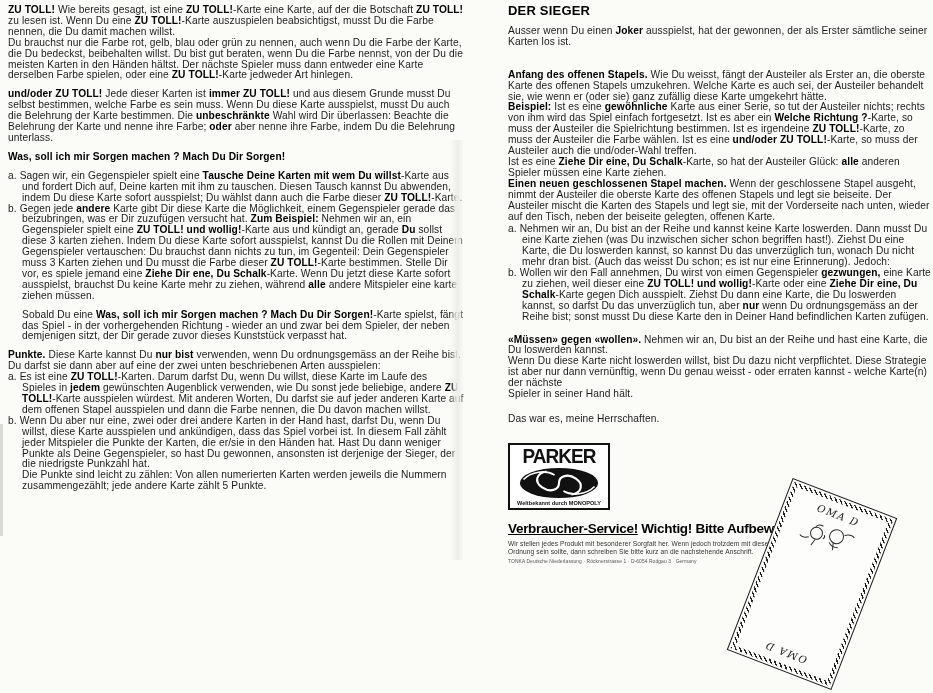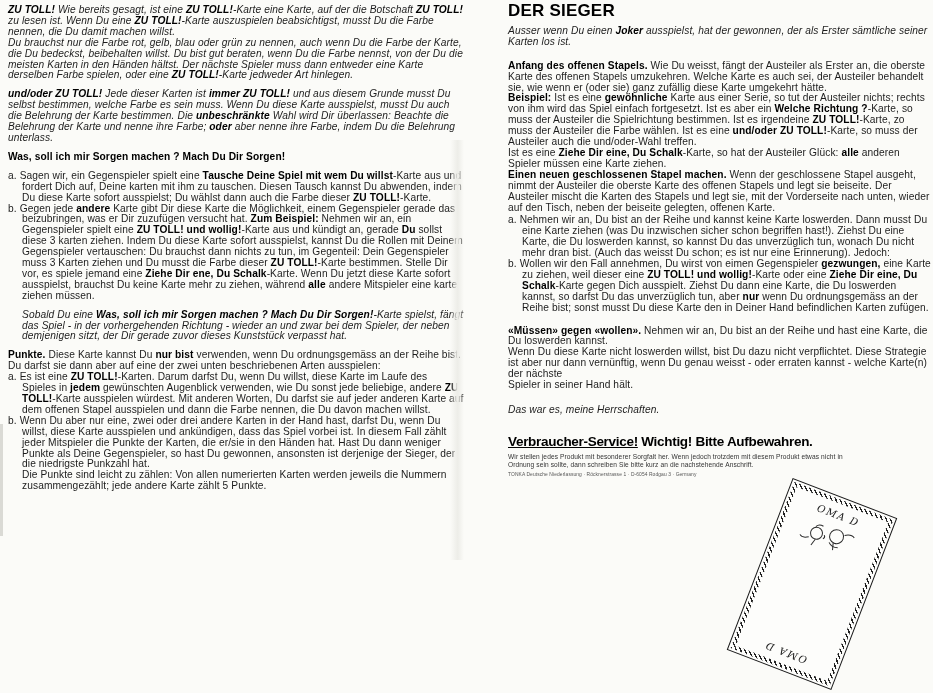--- a/index.html
+++ b/index.html
@@ -7,28 +7,28 @@
     width:933px;height:693px;overflow:hidden;position:relative;
     background:#fbfbf8;
     font-family:"Liberation Sans","DejaVu Sans",sans-serif;
     color:#1c1c1c;
     -webkit-font-smoothing:antialiased;
   }
   .col{position:absolute;font-size:10.2px;line-height:10.9px;letter-spacing:0.1px;}
   .col b{color:#000;}
   #col-left{left:8px;top:5px;width:456px;}
   #col-right{left:508px;top:6px;width:424px;}
-  .p{margin:0 0 8px 0;font-style:italic;}
+  .p{margin:0 0 8px 0;}
   .tight{margin:0 0 2px 0;}
   .flush{margin:0;}
   .h{font-weight:bold;color:#000;margin:0 0 8px 0;}
-  .h-caps{font-weight:bold;color:#000;font-size:17px;margin:0 16px 9px 0;letter-spacing:0.2px;}
+  .h-caps{font-weight:bold;color:#000;font-size:13px;margin:0 16px 9px 0;letter-spacing:0.2px;}
   .li{padding-left:14px;text-indent:-14px;margin:0;}
   .indent{padding-left:14px;}
-  .closing{font-style:italic;margin:14px 0 18px 0;}
+  .closing{margin:14px 0 18px 0;}
   
   .logo-box{
     width:92px;border:2.5px solid #111;background:#fff;
     padding:3px 3px 2px 3px;text-align:center;margin:0 0 11px 0;
   }
   .logo-name{
     font-weight:bold;font-size:19px;line-height:18px;color:#111;
     letter-spacing:-1px;transform:scaleY(1.05);
   }
   .logo-swirl{display:block;margin:1px auto 1px auto;}
@@ -68,38 +68,49 @@
     background:linear-gradient(90deg,transparent,#ededE8 55%,transparent);}
   #edge-mark{left:0;top:424px;width:3px;height:112px;background:#dadad5;}
 </style>
 </head>
 <body>
 
 <div class="col" id="col-left">
   <p class="p"><b>ZU TOLL!</b> Wie bereits gesagt, ist eine <b>ZU TOLL!</b>-Karte eine Karte, auf der die Botschaft <b>ZU TOLL!</b> zu lesen ist. Wenn Du eine <b>ZU TOLL!</b>-Karte auszuspielen beabsichtigst, musst Du die Farbe nennen, die Du damit machen willst.<br>Du brauchst nur die Farbe rot, gelb, blau oder grün zu nennen, auch wenn Du die Farbe der Karte, die Du bedeckst, beibehalten willst. Du bist gut beraten, wenn Du die Farbe nennst, von der Du die meisten Karten in den Händen hältst. Der nächste Spieler muss dann entweder eine Karte derselben Farbe spielen, oder eine <b>ZU TOLL!</b>-Karte jedweder Art hinlegen.</p>
   <p class="p"><b>und/oder ZU TOLL!</b> Jede dieser Karten ist <b>immer ZU TOLL!</b> und aus diesem Grunde musst Du selbst bestimmen, welche Farbe es sein muss. Wenn Du diese Karte ausspielst, musst Du auch die Belehrung der Karte bestimmen. Die <b>unbeschränkte</b> Wahl wird Dir überlassen: Beachte die Belehrung der Karte und nenne ihre Farbe; <b>oder</b> aber nenne ihre Farbe, indem Du die Belehrung unterlass.</p>
   <div class="h flush">Was, soll ich mir Sorgen machen ? Mach Du Dir Sorgen!</div>
-  <div class="li">a. Sagen wir, ein Gegenspieler spielt eine <b>Tausche Deine Spiel mit wem Du willst</b>-Karte aus und fordert Dich auf, Deine karten mit ihm zu tauschen. Diesen Tausch kannst Du abwenden, indem Du diese Karte sofort ausspielst; Du wählst dann auch die Farbe dieser <b>ZU TOLL!</b>-Karte.</div>
+  <div class="li">a. Sagen wir, ein Gegenspieler spielt eine <b>Tausche Deine Karten mit wem Du willst</b>-Karte aus und fordert Dich auf, Deine karten mit ihm zu tauschen. Diesen Tausch kannst Du abwenden, indem Du diese Karte sofort ausspielst; Du wählst dann auch die Farbe dieser <b>ZU TOLL!</b>-Karte.</div>
   <div class="li">b. Gegen jede <b>andere</b> Karte gibt Dir diese Karte die Möglichkeit, einem Gegenspieler gerade das beizubringen, was er Dir zuzufügen versucht hat. <b>Zum Beispiel:</b> Nehmen wir an, ein Gegenspieler spielt eine <b>ZU TOLL! und wollig!</b>-Karte aus und kündigt an, gerade <b>Du</b> sollst diese 3 karten ziehen. Indem Du diese Karte sofort ausspielst, kannst Du die Rollen mit Deinem Gegenspieler vertauschen: Du brauchst dann nichts zu tun, im Gegenteil: Dein Gegenspieler muss 3 Karten ziehen und Du musst die Farbe dieser <b>ZU TOLL!</b>-Karte bestimmen. Stelle Dir vor, es spiele jemand eine <b>Ziehe Dir ene, Du Schalk</b>-Karte. Wenn Du jetzt diese Karte sofort ausspielst, brauchst Du keine Karte mehr zu ziehen, während <b>alle</b> andere Mitspieler eine karte ziehen müssen.</div>
   <p class="p indent" style="margin-top:8px;">Sobald Du eine <b>Was, soll ich mir Sorgen machen ? Mach Du Dir Sorgen!</b>-Karte spielst, fängt das Spiel - in der vorhergehenden Richtung - wieder an und zwar bei dem Spieler, der neben demjenigen sitzt, der Dir gerade zuvor dieses Kunststück verpasst hat.</p>
   <div class="flush"><b>Punkte.</b> Diese Karte kannst Du <b>nur bist</b> verwenden, wenn Du ordnungsgemäss an der Reihe bist. Du darfst sie dann aber auf eine der zwei unten beschriebenen Arten ausspielen:</div>
   <div class="li">a. Es ist eine <b>ZU TOLL!</b>-Karten. Darum darfst Du, wenn Du willst, diese Karte im Laufe des Spieles in <b>jedem</b> gewünschten Augenblick verwenden, wie Du sonst jede beliebige, andere <b>ZU TOLL!</b>-Karte ausspielen würdest. Mit anderen Worten, Du darfst sie auf jeder anderen Karte auf dem offenen Stapel ausspielen und dann die Farbe nennen, die Du davon machen willst.</div>
   <div class="li">b. Wenn Du aber nur eine, zwei oder drei andere Karten in der Hand hast, darfst Du, wenn Du willst, diese Karte ausspielen und ankündigen, dass das Spiel vorbei ist. In diesem Fall zählt jeder Mitspieler die Punkte der Karten, die er/sie in den Händen hat. Hast Du dann weniger Punkte als Deine Gegenspieler, so hast Du gewonnen, ansonsten ist derjenige der Sieger, der die niedrigste Punkzahl hat.<br>Die Punkte sind leicht zu zählen: Von allen numerierten Karten werden jeweils die Nummern zusammengezählt; jede andere Karte zählt 5 Punkte.</div>
 </div>
 
 <div class="col" id="col-right">
   <div class="h-caps">DER SIEGER</div>
-  <p class="p" style="margin-bottom:13px;">Ausser wenn Du einen <b>Joker</b> ausspielst, hat der gewonnen, der als Erster sämtliche seiner Karten los ist.</p>
+  <p class="p" style="margin-bottom:22px;">Ausser wenn Du einen <b>Joker</b> ausspielst, hat der gewonnen, der als Erster sämtliche seiner Karten los ist.</p>
   <div class="tight"><b>Anfang des offenen Stapels.</b> Wie Du weisst, fängt der Austeiler als Erster an, die oberste Karte des offenen Stapels umzukehren. Welche Karte es auch sei, der Austeiler behandelt sie, wie wenn er (oder sie) ganz zufällig diese Karte umgekehrt hätte.<br><b>Beispiel:</b> Ist es eine <b>gewöhnliche</b> Karte aus einer Serie, so tut der Austeiler nichts; rechts von ihm wird das Spiel einfach fortgesetzt. Ist es aber ein <b>Welche Richtung ?</b>-Karte, so muss der Austeiler die Spielrichtung bestimmen. Ist es irgendeine <b>ZU TOLL!</b>-Karte, zo muss der Austeiler die Farbe wählen. Ist es eine <b>und/oder ZU TOLL!</b>-Karte, so muss der Austeiler auch die und/oder-Wahl treffen.<br>Ist es eine <b>Ziehe Dir eine, Du Schalk</b>-Karte, so hat der Austeiler Glück: <b>alle</b> anderen Spieler müssen eine Karte ziehen.<br><b>Einen neuen geschlossenen Stapel machen.</b> Wenn der geschlossene Stapel ausgeht, nimmt der Austeiler die oberste Karte des offenen Stapels und legt sie beiseite. Der Austeiler mischt die Karten des Stapels und legt sie, mit der Vorderseite nach unten, wieder auf den Tisch, neben der beiseite gelegten, offenen Karte.</div>
   <div class="li">a. Nehmen wir an, Du bist an der Reihe und kannst keine Karte loswerden. Dann musst Du eine Karte ziehen (was Du inzwischen sicher schon begriffen hast!). Ziehst Du eine Karte, die Du loswerden kannst, so kannst Du das unverzüglich tun, wonach Du nicht mehr dran bist. (Auch das weisst Du schon; es ist nur eine Erinnerung). Jedoch:</div>
   <div class="li">b. Wollen wir den Fall annehmen, Du wirst von eimen Gegenspieler <b>gezwungen,</b> eine Karte zu ziehen, weil dieser eine <b>ZU TOLL! und wollig!</b>-Karte oder eine <b>Ziehe Dir eine, Du Schalk</b>-Karte gegen Dich ausspielt. Ziehst Du dann eine Karte, die Du loswerden kannst, so darfst Du das unverzüglich tun, aber <b>nur</b> wenn Du ordnungsgemäss an der Reihe bist; sonst musst Du diese Karte den in Deiner Hand befindlichen Karten zufügen.</div>
   <div class="tight" style="margin-top:12px;"><b>«Müssen» gegen «wollen».</b> Nehmen wir an, Du bist an der Reihe und hast eine Karte, die Du loswerden kannst.<br>Wenn Du diese Karte nicht loswerden willst, bist Du dazu nicht verpflichtet. Diese Strategie ist aber nur dann vernünftig, wenn Du genau weisst - oder erraten kannst - welche Karte(n) der nächste<br>Spieler in seiner Hand hält.</div>
 
   <p class="closing">Das war es, meine Herrschaften.</p>
 
+  <div class="logo-box">
+    <div class="logo-name">PARKER</div>
+    <svg class="logo-swirl" width="82" height="32" viewBox="0 0 90 36" aria-hidden="true">
+      <ellipse cx="45" cy="18" rx="44" ry="17" fill="#111"></ellipse>
+      <path d="M45 18 c0 -8 10 -11 19 -5 c9 6 7 16 -5 18" stroke="#fff" fill="none" stroke-width="2.4"></path>
+      <path d="M45 18 c0 8 -10 11 -19 5 c-9 -6 -7 -16 5 -18" stroke="#fff" fill="none" stroke-width="2.4"></path>
+      <path d="M5 14 c9 -9 25 -11 35 -5" stroke="#fff" fill="none" stroke-width="1.8"></path>
+      <path d="M85 22 c-9 9 -25 11 -35 5" stroke="#fff" fill="none" stroke-width="1.8"></path>
+    </svg>
+    <div class="logo-tagline">Weltbekannt durch MONOPOLY</div>
+  </div>
 
   <div class="footer-h"><span class="u">Verbraucher-Service!</span><span> Wichtig! Bitte Aufbewahren.</span></div>
   <div class="footer-body">Wir stellen jedes Produkt mit besonderer Sorgfalt her. Wenn jedoch trotzdem mit diesem Produkt etwas nicht in Ordnung sein sollte, dann schreiben Sie bitte kurz an die nachstehende Anschrift.</div>
   <div class="footer-addr">TONKA Deutsche Niederlassung · Röcknerstrasse 1 · D-6054 Rodgau 3 · Germany</div>
 </div>
 
 <div class="card">
   <div class="card-inner">
     <div class="card-label top">OMA D</div>
     <svg class="card-doodle" width="64" height="36" viewBox="0 0 64 36" aria-hidden="true">

